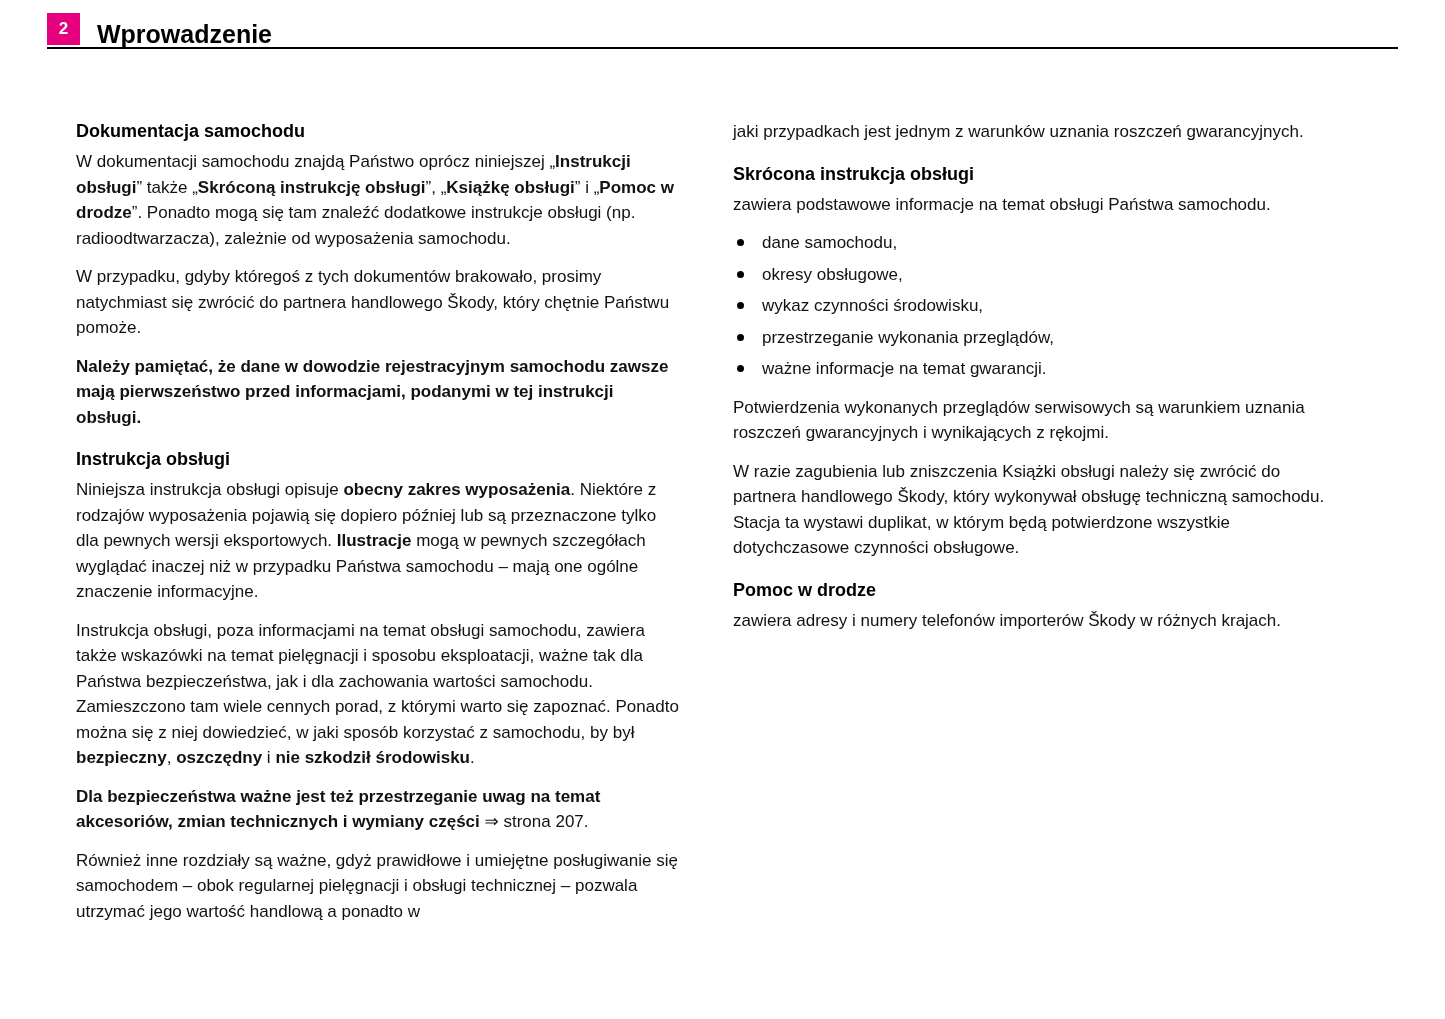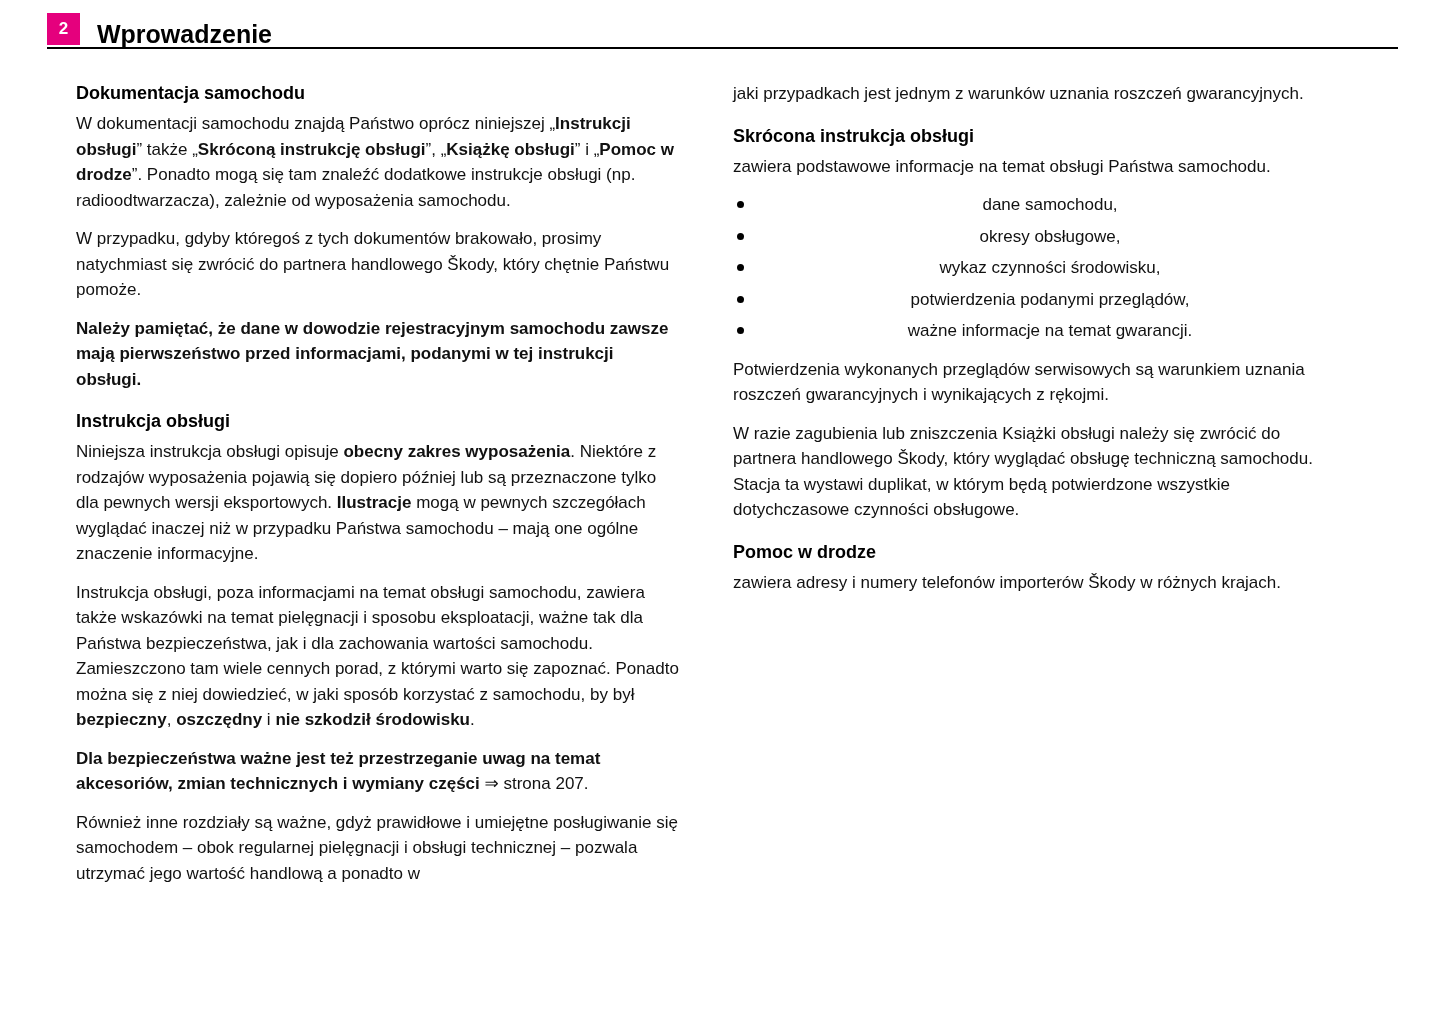--- a/index.html
+++ b/index.html
@@ -30,38 +30,37 @@
     position:absolute; left:47px; top:47px;
     width:1351px; height:1.5px; background:#000000;
   }
 
   
   .content {
     position:absolute; left:76px; top:81px;
     width:1262px;
     display:flex; gap:52px;
   }
-  .col { width:605px; }
+  .col { width:605px;margin-top:38px; }
   .col > :first-child { margin-top:0; }
 
   h2 {
     font-size:18px; font-weight:bold; color:#000000;
     margin:17px 0 6px 0;
     line-height:24px;
   }
   p {
     font-size:17px; line-height:25.5px;
     margin:0 0 13px 0;
   }
   .b { font-weight:bold; }
 
   ul.bullets {
     list-style:none;
     margin:2px 0 13px 0;
-    text-align:center;
   }
   ul.bullets li {
     position:relative;
     font-size:17px; line-height:25.5px;
     padding-left:29px;
     margin-bottom:6px;
   }
   ul.bullets li::before {
     content:"";
     position:absolute; left:4px; top:9px;
@@ -92,22 +91,22 @@
         <p><span>Również inne rozdziały są ważne, gdyż prawidłowe i umiejętne posługiwanie się samochodem – obok regularnej pielęgnacji i obsługi technicznej – pozwala utrzymać jego wartość handlową a ponadto w</span></p>
       </div>
     <div class="col">
         <p><span>jaki przypadkach jest jednym z warunków uznania roszczeń gwarancyjnych.</span></p>
         <h2>Skrócona instrukcja obsługi</h2>
         <p><span>zawiera podstawowe informacje na temat obsługi Państwa samochodu.</span></p>
         <ul class="bullets">
           <li>dane samochodu,</li>
           <li>okresy obsługowe,</li>
           <li>wykaz czynności środowisku,</li>
-          <li>potwierdzenia podanymi przeglądów,</li>
+          <li>przestrzeganie wykonania przeglądów,</li>
           <li>ważne informacje na temat gwarancji.</li>
         </ul>
         <p><span>Potwierdzenia wykonanych przeglądów serwisowych są warunkiem uznania roszczeń gwarancyjnych i wynikających z rękojmi.</span></p>
-        <p><span>W razie zagubienia lub zniszczenia Książki obsługi należy się zwrócić do partnera handlowego Škody, który wyglądać obsługę techniczną samochodu. Stacja ta wystawi duplikat, w którym będą potwierdzone wszystkie dotychczasowe czynności obsługowe.</span></p>
+        <p><span>W razie zagubienia lub zniszczenia Książki obsługi należy się zwrócić do partnera handlowego Škody, który wykonywał obsługę techniczną samochodu. Stacja ta wystawi duplikat, w którym będą potwierdzone wszystkie dotychczasowe czynności obsługowe.</span></p>
         <h2>Pomoc w drodze</h2>
         <p><span>zawiera adresy i numery telefonów importerów Škody w różnych krajach.</span></p>
       </div>
   </main>
 </div>
 
 </body></html>

